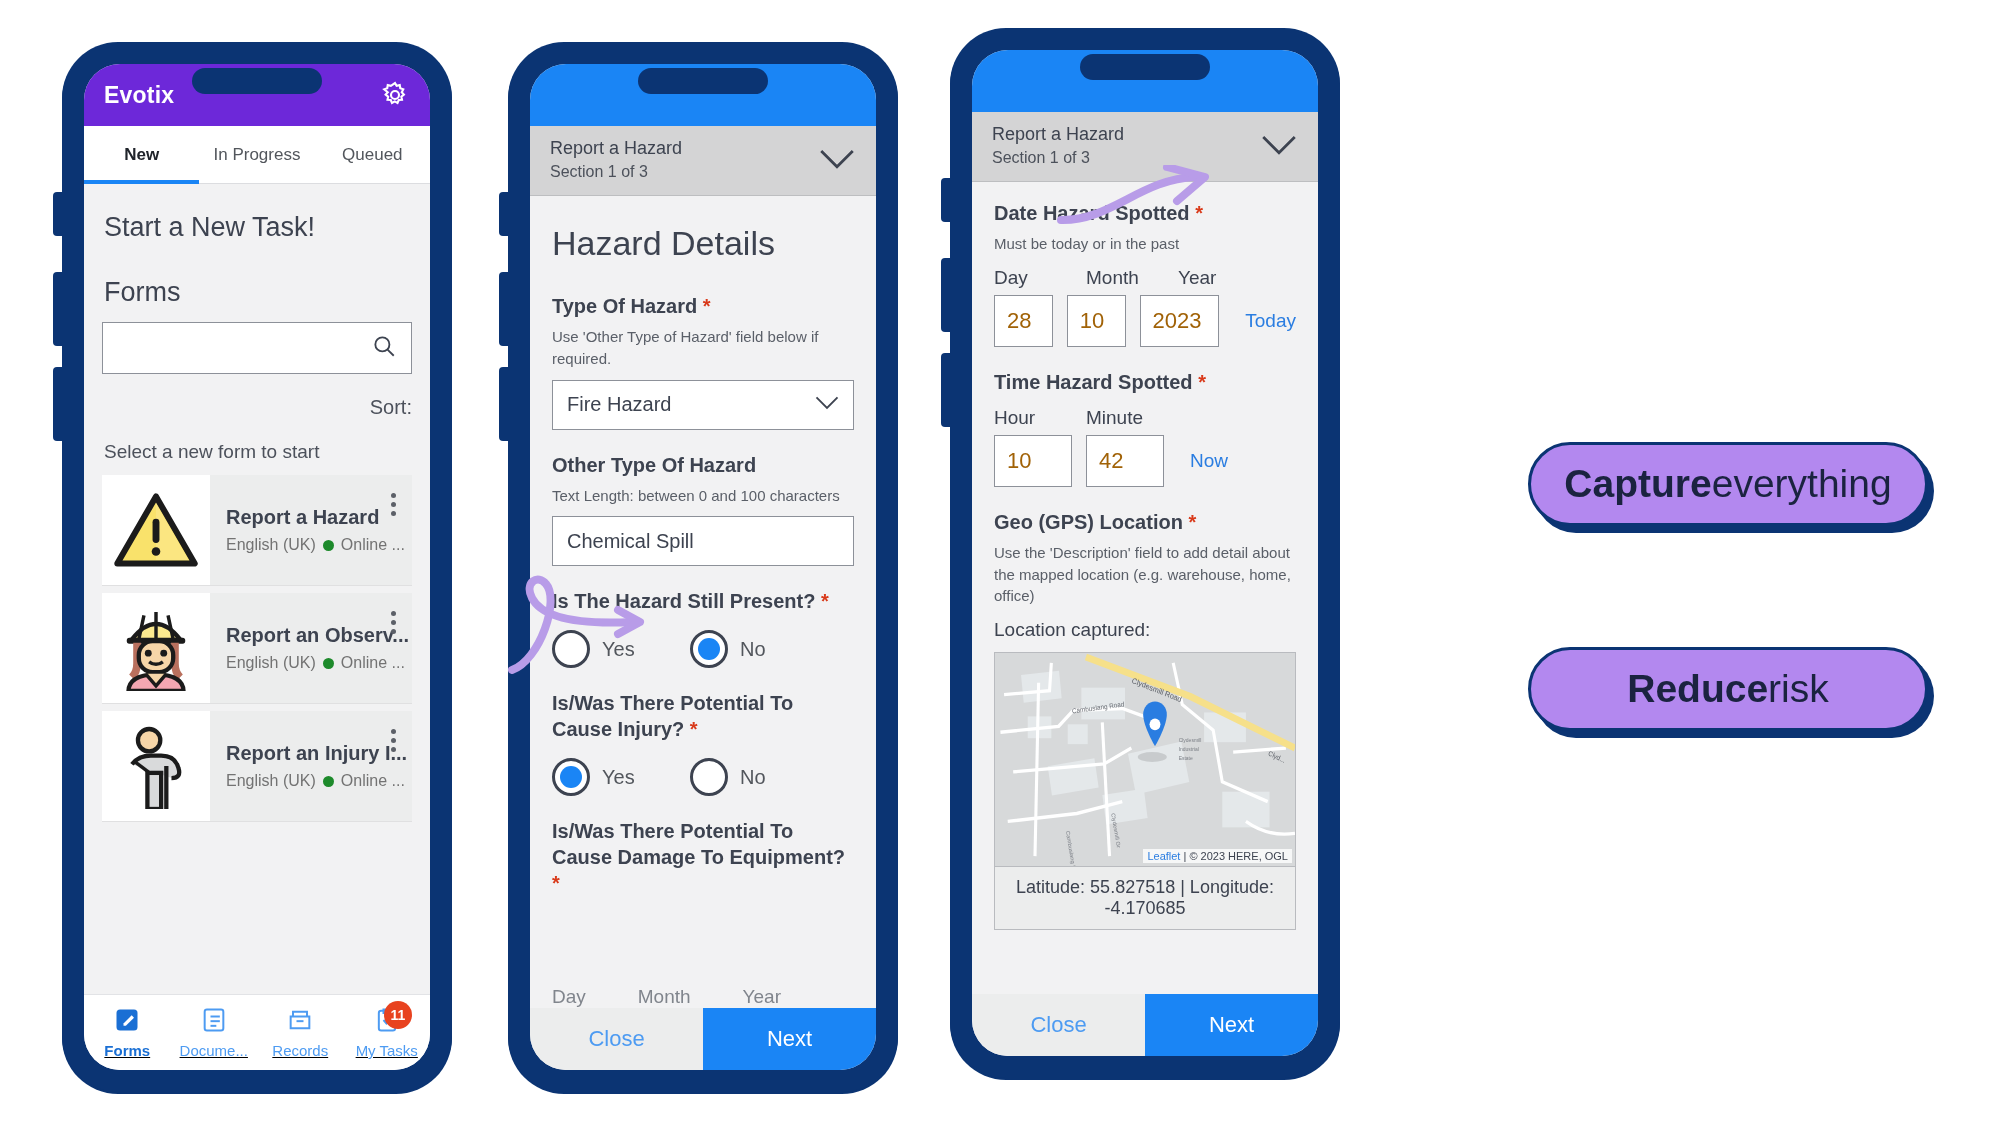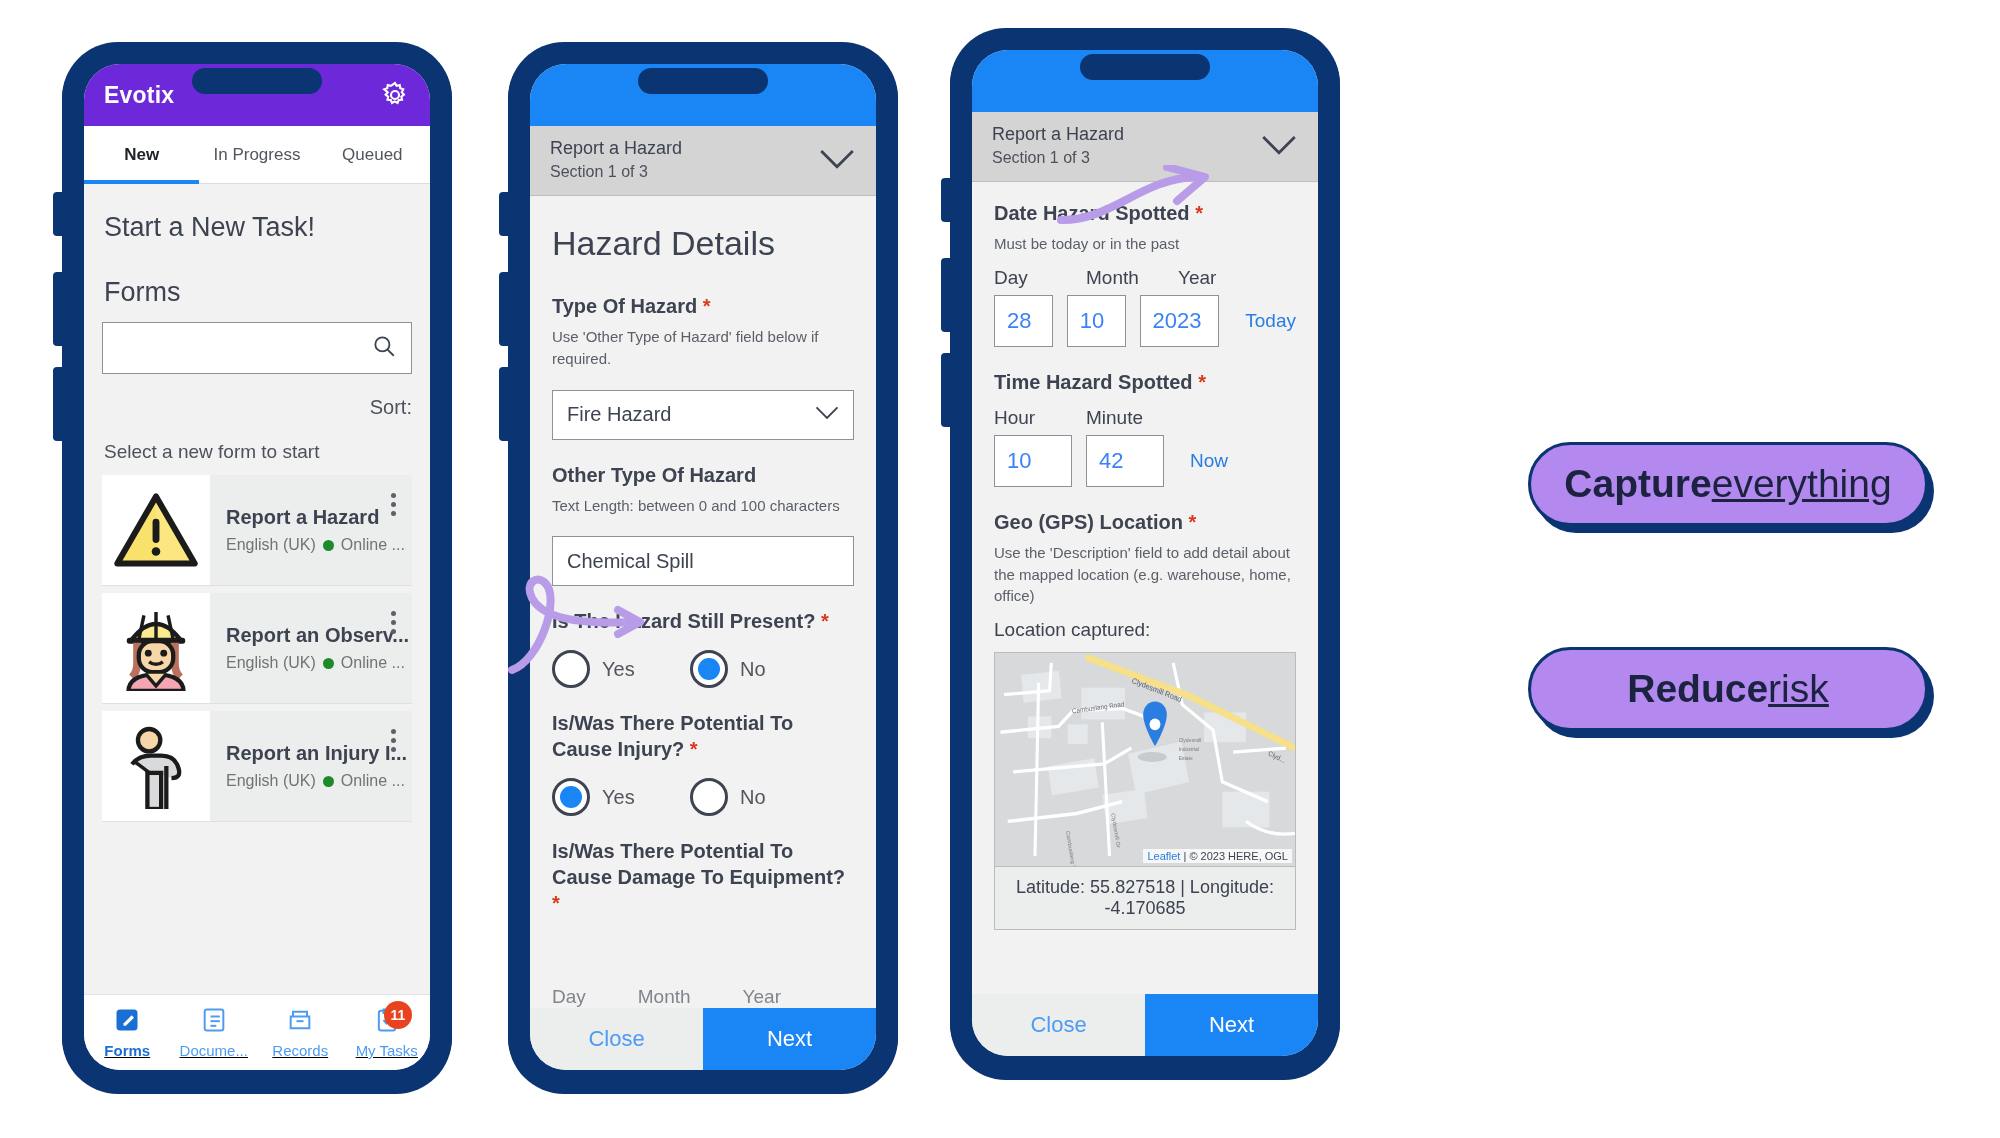--- a/index.html
+++ b/index.html
@@ -131,41 +131,41 @@
   .sec-t1 { font-size: 18px; color: #3d4350; }
   .sec-t2 { font-size: 16px; color: #4c515b; margin-top: 4px; }
 
   .form-body { flex: 1; padding: 0 22px; background: #f2f2f3; overflow: hidden; position: relative; }
   .form-h1 { font-size: 34px; color: #3d4350; margin: 28px 0 30px 0; font-weight: 400; }
   .fld { margin-bottom: 22px; }
   .fld-lbl { font-size: 20px; font-weight: bold; color: #3d4350; line-height: 1.3; }
   .req { color: #d93a1a; font-weight: bold; }
   .fld-help { font-size: 15px; color: #5a5f68; margin-top: 7px; line-height: 1.45; }
   .fld-input {
-    margin-top: 20px; height: 50px; background: #fff; border: 1px solid #8d9199;
+    margin-top: 10px; height: 50px; background: #fff; border: 1px solid #8d9199;
     display: flex; align-items: center; justify-content: space-between;
     padding: 0 12px 0 14px; font-size: 20px; color: #3d4350;
   }
   .radio-row { display: flex; align-items: center; gap: 18px; margin-top: 16px; }
   .radio-opt { display: flex; align-items: center; gap: 12px; width: 120px; }
   .radio {
     width: 38px; height: 38px; border-radius: 50%;
     border: 3px solid #3d4350; background: #fff; flex: none;
     display: flex; align-items: center; justify-content: center;
   }
   .radio.on::after { content: ""; width: 22px; height: 22px; border-radius: 50%; background: #1a85f5; }
   .radio-lbl { font-size: 20px; color: #52565c; }
 
   .dmy-labels { display: flex; gap: 14px; margin-top: 12px; }
   .dmy-labels span { font-size: 19px; color: #3d4350; width: 78px; }
   .dmy-row { display: flex; gap: 14px; align-items: center; margin-top: 6px; }
   .dmy-box {
     background: #fff; border: 1px solid #8d9199; height: 52px;
     display: flex; align-items: center; padding-left: 12px;
-    font-size: 22px; color: #3b82f6;
+    font-size: 22px; color: #a16207;
   }
   .w-day { width: 78px; } .w-mon { width: 78px; } .w-year { width: 108px; }
   .link-blue { color: #2a7de1; font-size: 19px; margin-left: 12px; }
 
   .map-wrap {
     margin-top: 8px; border: 1px solid #b9bbbf; background: #dadbdc;
     height: 215px; position: relative; overflow: hidden;
   }
   .map-attr {
     position: absolute; right: 3px; bottom: 3px; background: rgba(255,255,255,.78);
@@ -190,21 +190,21 @@
   .arrow-svg { position: absolute; pointer-events: none; }
 
   
   .pill {
     position: absolute; display: flex; align-items: center; justify-content: center;
     border: 3px solid #0b3473; border-radius: 44px;
     box-shadow: 6px 7px 0 #0b3473;
     font-size: 39px; white-space: nowrap;
   }
   .pill b { font-weight: bold; }
-  .pill .lt { font-weight: 400; text-decoration: underline; }
+  .pill .lt { font-weight: 400; }
   #pill1 { left: 1528px; top: 442px; width: 400px; height: 84px; background: #b388ef; color: #1b2340; }
   #pill2 { left: 1518px; top: 545px; width: 400px; height: 84px; background: #0b7ff0; color: #ffffff; }
   #pill3 { left: 1528px; top: 647px; width: 400px; height: 84px; background: #b388ef; color: #1b2340; }
 </style>
 </head>
 <body>
 
 <div class="stage">
 
   <div class="phone" id="phone1">

